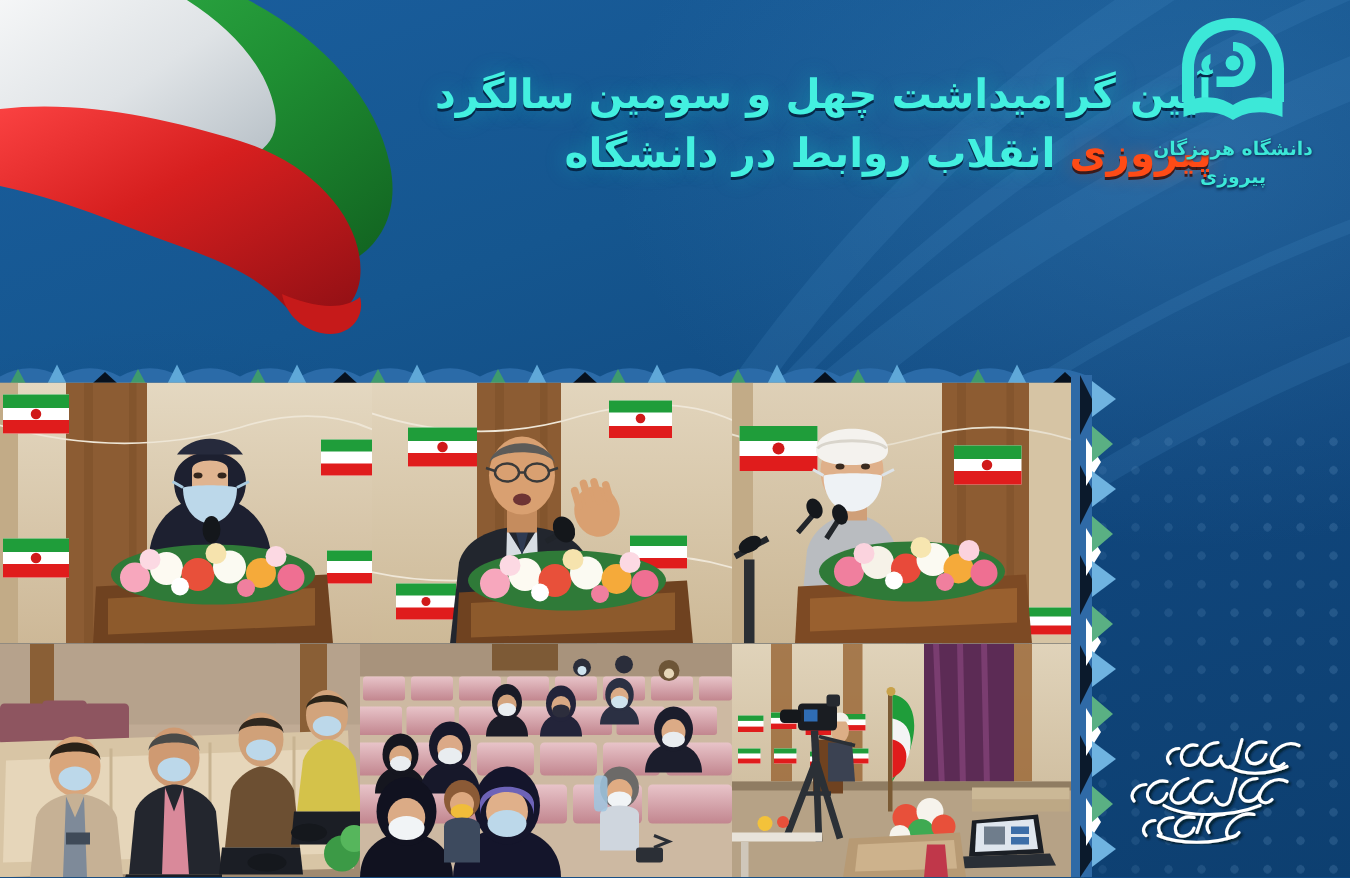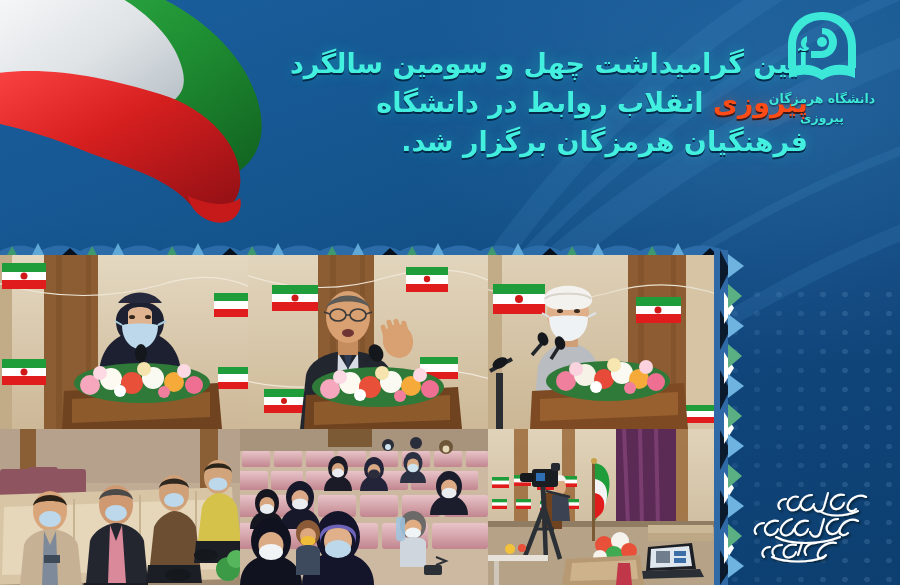--- a/index.html
+++ b/index.html
@@ -159,21 +159,20 @@
       <ellipse cx="46" cy="18" rx="62" ry="44" fill="url(#gGlow)"></ellipse>
     </svg>
   </div>
 
   <div class="headline">
     <span class="ln">آیین گرامیداشت چهل و سومین سالگرد</span>
     <span class="ln ln2">
       <span class="hl-accent">پیروزی</span>
       <span>انقلاب روابط در دانشگاه</span>
     </span>
-    <span class="ln">فرهنگیان هرمزگان برگزار شد.</span>
   </div>
 
   <div class="logo-block">
     <svg class="logo-mark" viewBox="0 0 90 78" aria-hidden="true">
       <g fill="#3ce8d8">
 
         <path d="M45 4 C 24 4, 11 18, 11 38 L 11 60 L 19 60 L 19 38 C 19 23, 30 12, 45 12
                  C 60 12, 71 23, 71 38 L 71 60 L 79 60 L 79 38 C 79 18, 66 4, 45 4 Z"></path>
 
         <path d="M12 60 C 24 55, 36 56, 45 62 C 54 56, 66 55, 78 60

